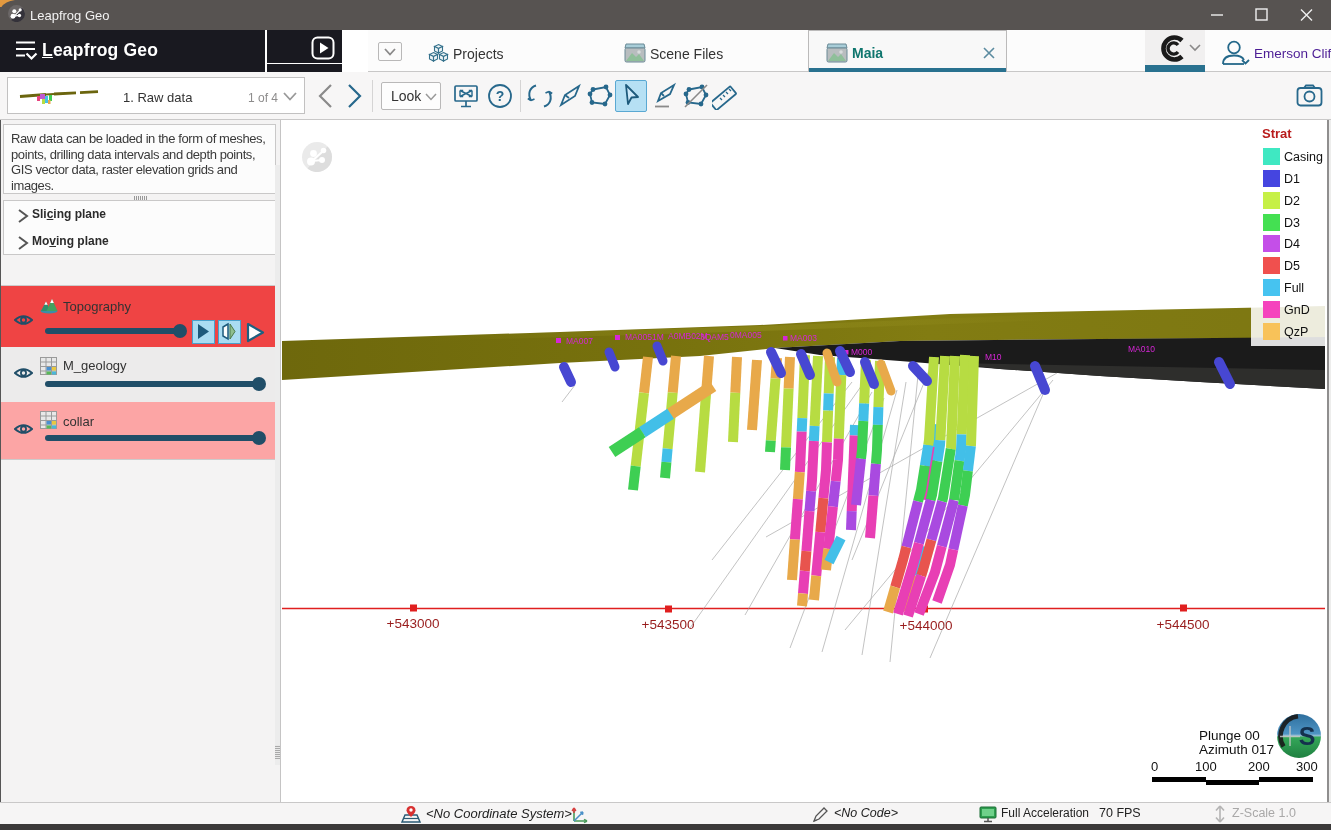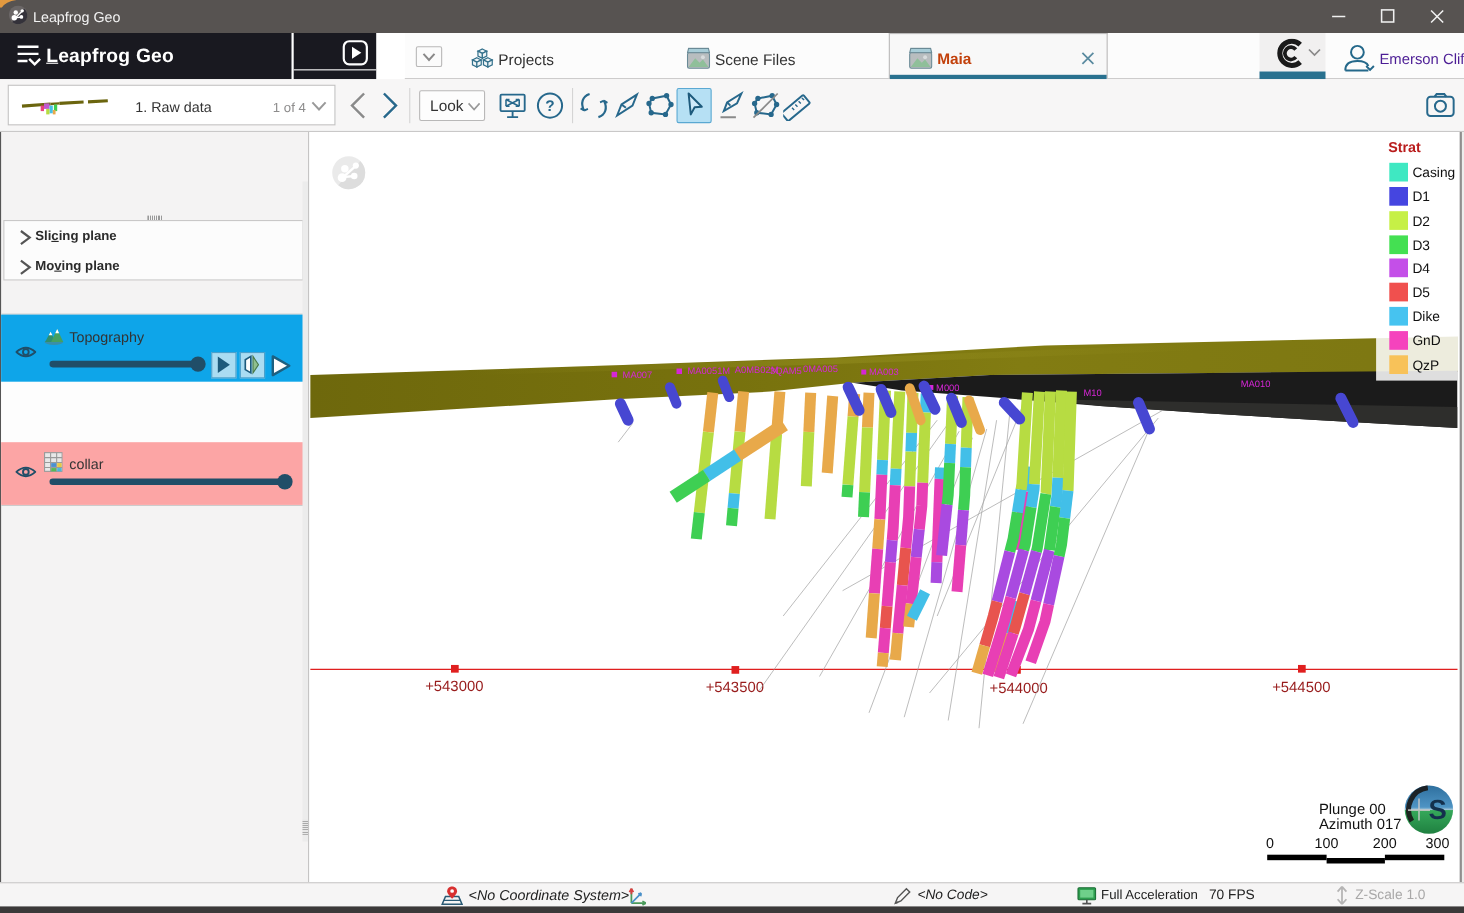--- a/index.html
+++ b/index.html
@@ -110,21 +110,21 @@
     <circle cx="15" cy="9" r="1.8" fill="#d8dcdd"></circle>
   </svg>
   <div class="abs tabtxt" style="left:282px;top:16px">Scene Files</div>
   <div id="maiatab"></div>
   <svg class="abs" style="left:458px;top:13px" width="22" height="20" viewBox="0 0 22 20">
     <path d="M2,1 L20,1 L21,5 L1,5 Z" fill="#a8cdd8" stroke="#6a8a96" stroke-width="1"></path>
     <rect x="1" y="5" width="20" height="14" rx="1.5" fill="#b8bdbf" stroke="#6a8a96" stroke-width="1"></rect>
     <path d="M2,18 L8,10 L12,14 L15,11 L20,18 Z" fill="#8fbf9a"></path>
     <circle cx="15" cy="9" r="1.8" fill="#d8dcdd"></circle>
   </svg>
-  <div class="abs" style="left:484px;top:15px;font-size:14px;font-weight:bold;color:#c2410c">Maia</div>
+  <div class="abs" style="left:484px;top:15px;font-size:14px;font-weight:bold;color:#0f766e">Maia</div>
   <svg class="abs" style="left:614px;top:16px" width="14" height="14">
       <path d="M2,2 L12,12 M12,2 L2,12" stroke="#5b8ba0" stroke-width="1.6"></path>
     </svg>
   <div id="maiabar"></div>
   <div id="clogo">
     <svg class="abs" style="left:13px;top:5px" width="30" height="27" viewBox="0 0 30 27">
       <path d="M24,5.5 A11,11 0 1 0 24,21.5" fill="none" stroke="#1a1a1a" stroke-width="4.6"></path>
       <path d="M20,10 A5.6,5.6 0 1 0 20,17" fill="none" stroke="#1a1a1a" stroke-width="3.4"></path>
     </svg>
     <svg class="abs" style="left:42px;top:10px" width="16" height="14">
@@ -426,37 +426,38 @@
     <line x1="865" y1="362" x2="874" y2="384" stroke="#4747d2" stroke-width="10"></line>
     <line x1="913" y1="366" x2="927" y2="381" stroke="#4747d2" stroke-width="10"></line>
     <line x1="1035" y1="366" x2="1045" y2="390" stroke="#4747d2" stroke-width="10"></line>
     <line x1="1219" y1="362" x2="1230" y2="384" stroke="#4747d2" stroke-width="10"></line>
     <line x1="827" y1="353" x2="837" y2="382" stroke="#e8a94a" stroke-width="9"></line>
     <line x1="881" y1="364" x2="891" y2="391" stroke="#e8a94a" stroke-width="9"></line>
   </g>
 </svg>
 </div>
 <div class="abs" id="sidebar">
+  <div class="sbox" id="infobox">Raw data can be loaded in the form of meshes, points, drilling data intervals and depth points, GIS vector data, raster elevation grids and images.</div>
   <div class="sbox" id="planes">
     <div class="planerow" style="top:3px">
       <svg class="abs" style="left:11px;top:3px" width="16" height="18">
           <path d="M4,3 L12,9 L4,15" stroke="#555" stroke-width="2" fill="none"></path>
         </svg>
       <span style="position:absolute;left:28px;top:3px">Sli<span style="text-decoration:underline">c</span>ing plane</span>
     </div>
     <div class="planerow" style="top:30px">
       <svg class="abs" style="left:11px;top:3px" width="16" height="18">
           <path d="M4,3 L12,9 L4,15" stroke="#555" stroke-width="2" fill="none"></path>
         </svg>
       <span style="position:absolute;left:28px;top:3px">Mo<span style="text-decoration:underline">v</span>ing plane</span>
     </div>
   </div>
   <div class="sbox" id="shapelist">
 
-    <div class="shrow" style="top:0;height:61px;background:#0ea5e9">
+    <div class="shrow" style="top:0;height:61px;background:#ef4444">
       <svg class="abs" style="left:39px;top:10px" width="18" height="18" viewBox="0 0 18 18">
         <ellipse cx="9" cy="15" rx="8.5" ry="2.6" fill="#3a8fa8"></ellipse>
         <path d="M1,15 L6,5.5 L10.5,15 Z" fill="#2e8f6e"></path>
         <path d="M6,5.5 L4.3,8.8 L7.7,8.8 Z" fill="#fff"></path>
         <path d="M6.5,15 L12,3 L17.5,15 Z" fill="#45a060"></path>
         <path d="M12,3 L10.2,7 L13.8,7 Z" fill="#fff"></path>
       </svg>
       <div class="shlabel" style="left:62px;top:13px">Topography</div>
       <svg class="abs" style="left:13px;top:27px" width="19" height="14" viewBox="0 0 22 16">
         <path d="M1,8 Q11,-1 21,8 Q11,17 1,8 Z" fill="none" stroke="#204e68" stroke-width="2"></path>
@@ -473,20 +474,37 @@
         <svg width="20" height="21" viewBox="0 0 20 21">
           <path d="M9,3 L4,6 L4,15 L9,18 Z" fill="#fdfdfd" stroke="#1d5a7c" stroke-width="1.5"></path>
           <path d="M11,3 L16,10.5 L11,18 Z" fill="#8fbf8f" stroke="#4a7a4a" stroke-width="1"></path>
         </svg>
       </div>
       <svg class="abs" style="left:243px;top:34px" width="24" height="25">
           <path d="M4,4 L19,12.5 L4,21 Z" fill="#fdfdfd" stroke="#1d6080" stroke-width="2.2" stroke-linejoin="round"></path>
         </svg>
     </div>
 
+    <div class="shrow" style="top:61px;height:55px;background:#eceBeb">
+      <svg class="abs" style="left:39px;top:10px" width="17" height="18" viewBox="0 0 17 18">
+        <rect x="0.5" y="0.5" width="16" height="17" fill="#e8e8e8" stroke="#9a9a9a"></rect>
+        <path d="M0.5,5 L16.5,5 M0.5,9.5 L16.5,9.5 M0.5,14 L16.5,14 M6,0.5 L6,18 M11.5,0.5 L11.5,18" stroke="#9a9a9a" fill="none"></path>
+        <rect x="6.5" y="10" width="4.5" height="3.5" fill="#4a90d0"></rect>
+        <rect x="12" y="10" width="4" height="3.5" fill="#e8c840"></rect>
+        <rect x="6.5" y="14.5" width="4.5" height="3" fill="#58b858"></rect>
+        <rect x="12" y="14.5" width="4" height="3" fill="#48b8d8"></rect>
+      </svg>
+      <div class="shlabel" style="left:62px;top:11px">M_geology</div>
+      <svg class="abs" style="left:13px;top:19px" width="19" height="14" viewBox="0 0 22 16">
+        <path d="M1,8 Q11,-1 21,8 Q11,17 1,8 Z" fill="none" stroke="#204e68" stroke-width="2"></path>
+        <circle cx="11" cy="8" r="3" fill="none" stroke="#204e68" stroke-width="2"></circle>
+      </svg>
+      <div class="slider" style="left:44px;top:34px;width:219px"></div>
+      <div class="sthumb" style="left:251px;top:30px"></div>
+    </div>
 
     <div class="shrow" style="top:116px;height:57px;background:#fca5a5">
       <svg class="abs" style="left:39px;top:9px" width="17" height="18" viewBox="0 0 17 18">
         <rect x="0.5" y="0.5" width="16" height="17" fill="#e8e8e8" stroke="#9a9a9a"></rect>
         <path d="M0.5,5 L16.5,5 M0.5,9.5 L16.5,9.5 M0.5,14 L16.5,14 M6,0.5 L6,18 M11.5,0.5 L11.5,18" stroke="#9a9a9a" fill="none"></path>
         <rect x="6.5" y="10" width="4.5" height="3.5" fill="#4a90d0"></rect>
         <rect x="12" y="10" width="4" height="3.5" fill="#e8c840"></rect>
         <rect x="6.5" y="14.5" width="4.5" height="3" fill="#58b858"></rect>
         <rect x="12" y="14.5" width="4" height="3" fill="#48b8d8"></rect>
       </svg>
@@ -511,21 +529,21 @@
     <div class="lgtx" style="top:52px">D1</div>
   <div class="lgsw" style="top:72px;background:#c6f046"></div>
     <div class="lgtx" style="top:74px">D2</div>
   <div class="lgsw" style="top:94px;background:#44e052"></div>
     <div class="lgtx" style="top:96px">D3</div>
   <div class="lgsw" style="top:115px;background:#c44fe8"></div>
     <div class="lgtx" style="top:117px">D4</div>
   <div class="lgsw" style="top:137px;background:#f0504e"></div>
     <div class="lgtx" style="top:139px">D5</div>
   <div class="lgsw" style="top:159px;background:#46c3f0"></div>
-    <div class="lgtx" style="top:161px">Dike</div>
+    <div class="lgtx" style="top:161px">Full</div>
   <div class="lgsw" style="top:181px;background:#f543bd"></div>
     <div class="lgtx" style="top:183px">GnD</div>
   <div class="lgsw" style="top:203px;background:#f8c259"></div>
     <div class="lgtx" style="top:205px">QzP</div>
 </div>
 <div class="abs" id="rightstrip"></div>
 
 <div class="abs" style="left:1199px;top:728px;font-size:13.5px;color:#111">Plunge 00</div>
 <div class="abs" style="left:1199px;top:742px;font-size:13.5px;color:#111">Azimuth 017</div>
 <div class="abs" style="left:1148px;top:759px;width:170px;font-size:13px;color:#111">

